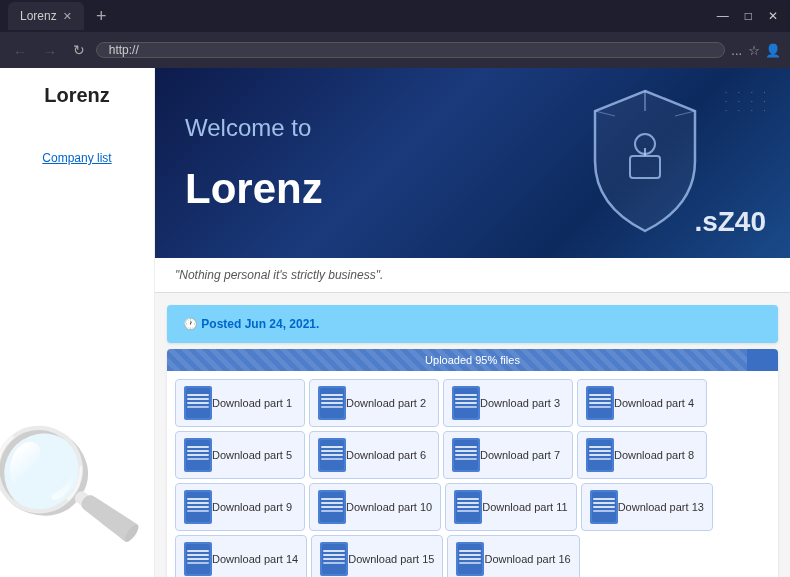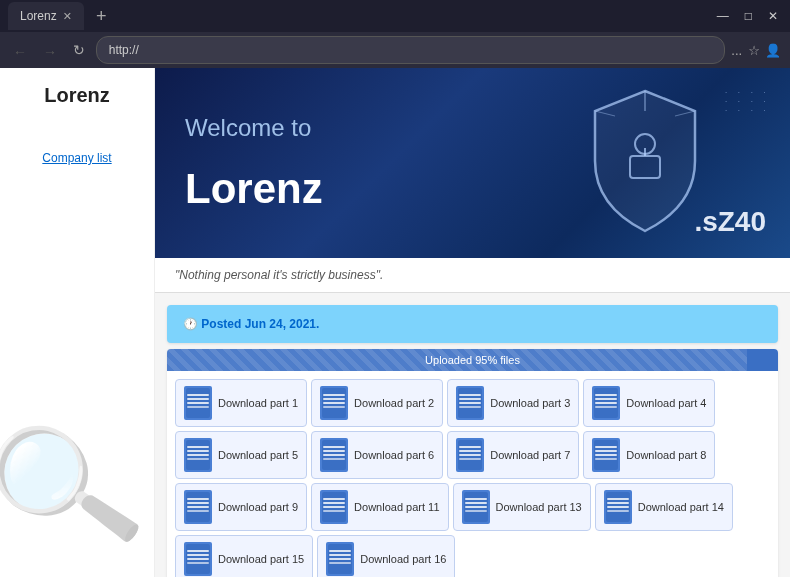--- a/index.html
+++ b/index.html
@@ -63,21 +63,21 @@
       background: none;
       border: none;
       color: #aaa;
       font-size: 14px;
       cursor: pointer;
       padding: 2px 5px;
     }
     .nav-btn.disabled { color: #555; }
     .url-bar {
       flex: 1;
-      height: 28px;
+      height: 16px;
       background: #3a3a4a;
       border: 1px solid #555;
       border-radius: 12px;
       padding: 0 12px;
       color: #ccc;
       font-size: 12px;
       outline: none;
     }
     .nav-icons {
       display: flex;
@@ -247,21 +247,20 @@
 
     .download-grid {
       display: flex;
       flex-wrap: wrap;
       padding: 8px;
       gap: 4px;
     }
     .download-item {
       display: flex;
       align-items: center;
-      gap: 6px;
       padding: 6px 8px;
       background: #f0f4ff;
       border: 1px solid #c0d0f0;
       border-radius: 4px;
       cursor: pointer;
       min-width: 130px;
     }
     .doc-icon {
       width: 28px;
       height: 34px;
@@ -440,20 +439,26 @@
           <div class="download-item">
     <div class="doc-icon">
       <div class="doc-icon-inner"></div>
     </div>
     <span class="download-label">Download part 9</span>
   </div>
           <div class="download-item">
     <div class="doc-icon">
       <div class="doc-icon-inner"></div>
     </div>
+    <span class="download-label">Download part 10</span>
+  </div>
+          <div class="download-item">
+    <div class="doc-icon">
+      <div class="doc-icon-inner"></div>
+    </div>
     <span class="download-label">Download part 11</span>
   </div>
           <div class="download-item">
     <div class="doc-icon">
       <div class="doc-icon-inner"></div>
     </div>
     <span class="download-label">Download part 13</span>
   </div>
           <div class="download-item">
     <div class="doc-icon">

